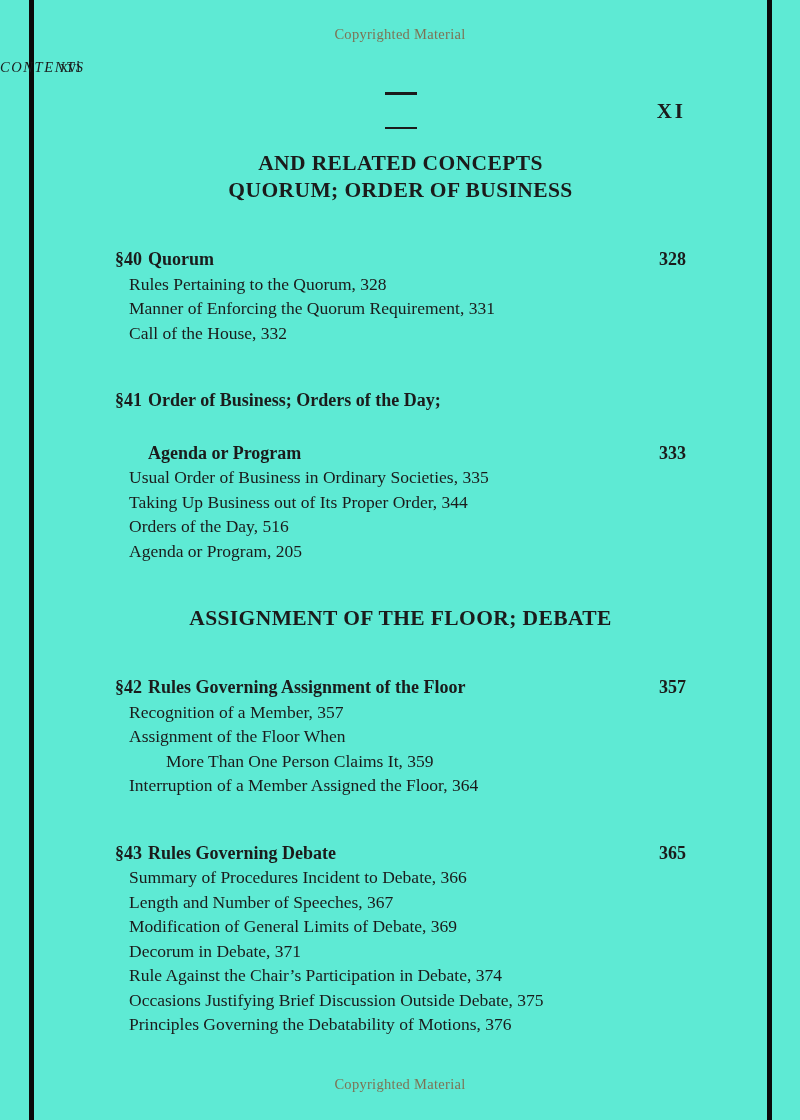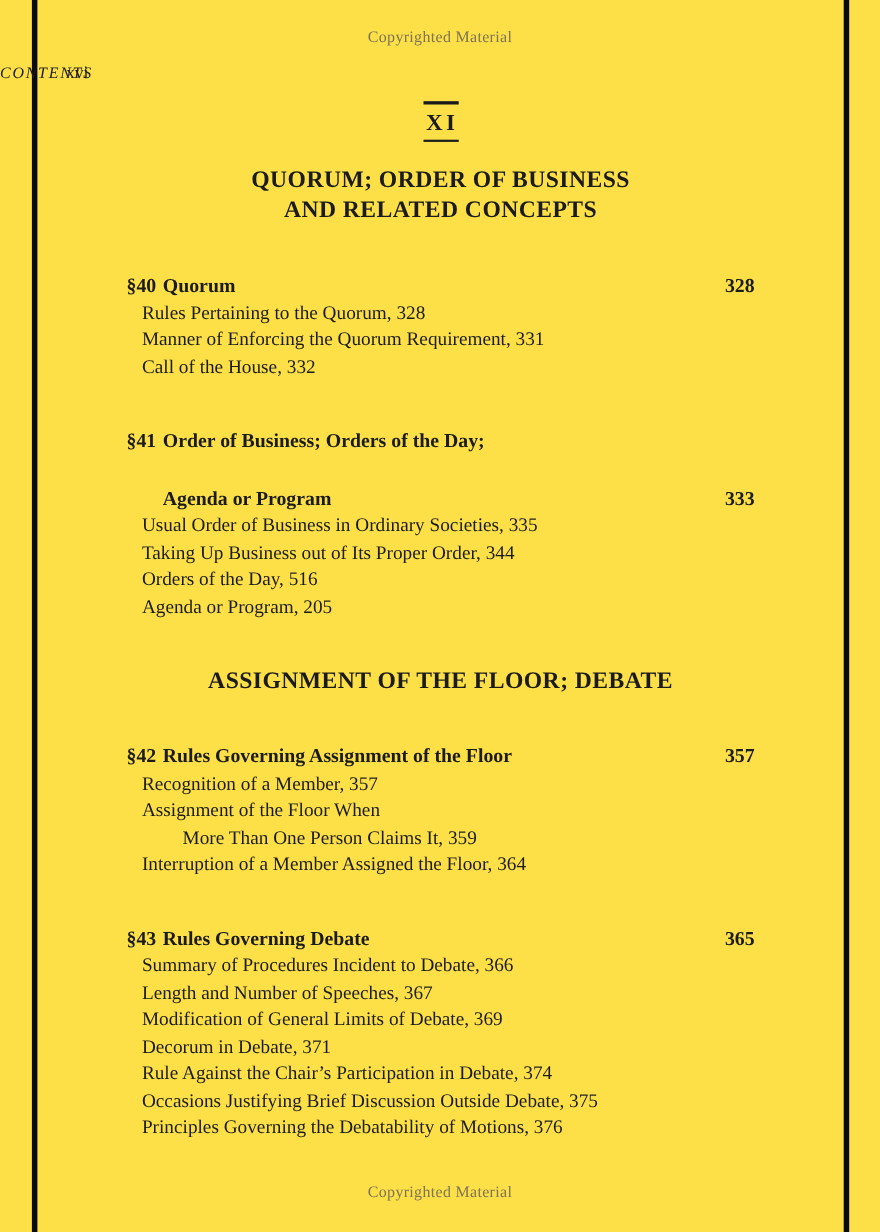--- a/index.html
+++ b/index.html
@@ -1,19 +1,19 @@
 <!DOCTYPE html>
 <html><head>
 <meta charset="utf-8">
 <style>
   html,body { margin:0; padding:0; background:#ffffff; }
   .page {
     position:relative;
     width:800px; height:1120px;
-    background:#fde047;
+    background:#5eead4;
     font-family:"Liberation Serif", serif;
     color:#1b1b1b;
     overflow:hidden;
   }
   .edge-bar { position:absolute; top:0; bottom:0; width:5px; background:#0a0a0a; }
   .edge-left  { left:29px; }
   .edge-right { left:767px; }
 
   .banner {
     position:absolute; left:0; right:0;
@@ -33,21 +33,21 @@
     position:absolute; left:0; right:0; top:1px;
     font-size:14.5px;
     letter-spacing:1.6px;
     font-style:italic;
   }
 
   .toc { position:absolute; top:86px; left:115px; width:571px; }
 
   .chapter + .chapter { margin-top:42px; }
 
-  .chapter-head { text-align:center; padding-top:6px; }
+  .chapter-head { text-align:right; padding-top:6px; }
   .rule { width:32px; height:2.5px; background:#1b1b1b; margin:0 auto; }
   .chapter-numeral {
     font-weight:700; font-size:21px; line-height:26px;
     letter-spacing:3px; text-indent:3px;
     margin:3px 0;
   }
   .chapter-title {
     text-align:center; font-weight:700;
     font-size:21.5px; line-height:27px;
     letter-spacing:0.4px;
@@ -81,22 +81,22 @@
   </div>
 
   <div class="toc">
       <div class="chapter">
         <div class="chapter-head">
           <div class="rule"></div>
           <div class="chapter-numeral">XI</div>
           <div class="rule"></div>
         </div>
         <div class="chapter-title">
+          <div>AND RELATED CONCEPTS</div>
           <div>QUORUM; ORDER OF BUSINESS</div>
-          <div>AND RELATED CONCEPTS</div>
         </div>
         <div class="section">
           <div class="sec-row">
             <div class="sec-label">§40</div>
             <div class="sec-title">Quorum</div>
             <div class="sec-page">328</div>
           </div>
           <div class="entry">Rules Pertaining to the Quorum, 328</div>
           <div class="entry">Manner of Enforcing the Quorum Requirement, 331</div>
           <div class="entry">Call of the House, 332</div>

